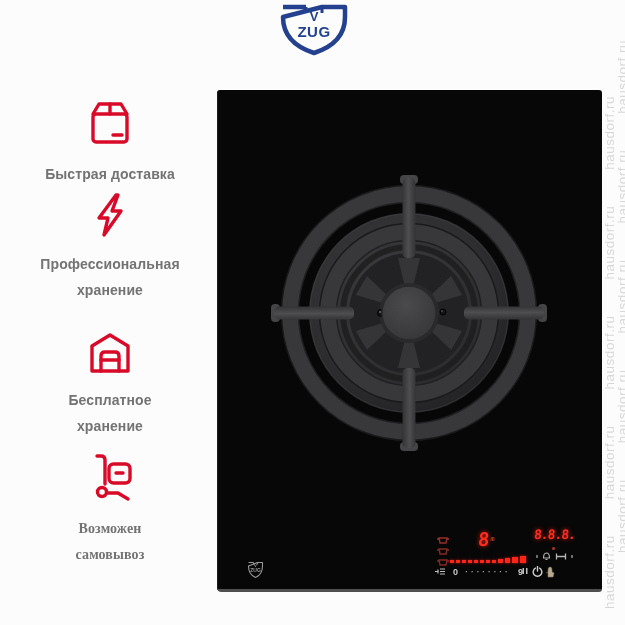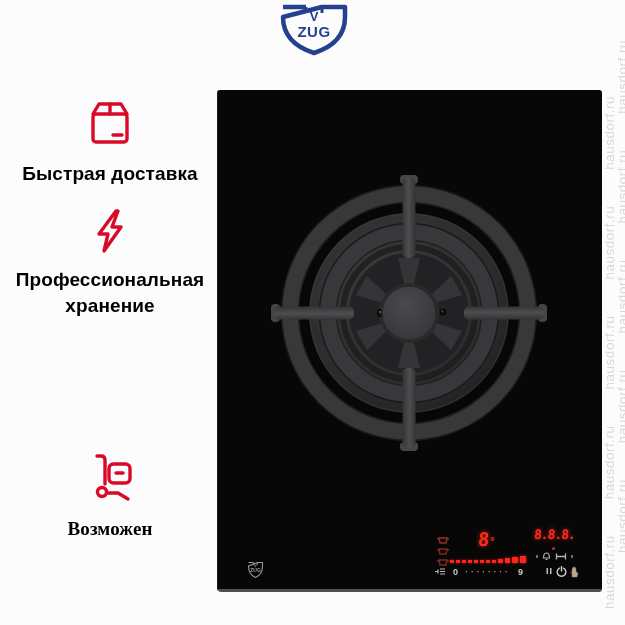--- a/index.html
+++ b/index.html
@@ -12,25 +12,25 @@
   .page{position:relative;width:625px;height:625px;background:#fcfcfc;}
 
   
   .brand-logo{position:absolute;left:278px;top:4px;width:72px;height:52px;}
 
   
   .feature{position:absolute;left:10px;width:200px;text-align:center;}
   .feature .ficon{display:inline-block;}
   .feature .flabel{
     margin-top:9px;
-    font-size:19px;line-height:26px;font-weight:700;
-    color:#000000;letter-spacing:.1px;
+    font-size:14px;line-height:26px;font-weight:700;
+    color:#737373;letter-spacing:.1px;
   }
   .f1{top:97px;}  .f1 .flabel{margin-top:8px;}
-  .f2{top:208px;} .f3{top:330px;} .f4{top:451px;font-family:Liberation Serif, serif;}
+  .f2{top:192px;} .f3{top:330px;} .f4{top:451px;font-family:Liberation Serif, serif;}
 
   
   .hob{
     position:absolute;left:217px;top:90px;width:384px;height:501px;
     background:#070707;border-radius:3px;
     border-left:1px solid #1c1c1c;
   }
   .hob-bottom-edge{
     position:absolute;left:0;bottom:-1px;width:100%;height:3px;
     background:#4f4f4f;border-radius:0 0 3px 3px;
@@ -62,21 +62,21 @@
     position:absolute;left:217px;top:475px;width:88px;height:13px;
     display:flex;align-items:center;color:#c9c9c9;font-size:9px;font-weight:bold;
   }
   .scale-row .dots{flex:1;text-align:center;color:#a8a8a8;font-size:8px;letter-spacing:3px;line-height:13px;}
   .scale-row .s0{margin-left:7px;}
 
   .mode-icons{position:absolute;left:318px;top:460px;width:37px;height:12px;
     display:flex;align-items:center;justify-content:space-between;}
   .tickmark{width:2px;height:3px;background:#6e6e6e;}
 
-  .ctrl-icons{position:absolute;left:328px;top:475px;width:33px;height:13px;
+  .ctrl-icons{position:absolute;left:304px;top:475px;width:33px;height:13px;
     display:flex;align-items:center;justify-content:space-between;}
   .pause-label{color:#d2d2d2;font-size:9px;font-weight:bold;letter-spacing:1px;line-height:13px;}
 
   .mini-logo{position:absolute;left:29px;top:471px;width:17px;height:18px;}
 
   
   .watermark-strip{
     position:absolute;top:625px;height:14px;width:625px;
     transform:rotate(-90deg);transform-origin:0 0;
     font-size:13.5px;color:#d8d8d8;letter-spacing:.5px;
@@ -115,33 +115,47 @@
   <div class="feature f2">
     <svg class="ficon" width="40" height="46" viewBox="0 0 40 46">
       <path d="M26,3 L9,26 L18,26 L14,43 L31,19 L22,19 L28,3 Z" fill="none" stroke="#d90a28" stroke-width="3.4" stroke-linejoin="round" stroke-linecap="round"></path>
     </svg>
     <div class="flabel">
       <div>Профессиональная</div>
       <div>хранение</div>
     </div>
   </div>
 
+  <div class="feature f3">
+    <svg class="ficon" width="48" height="44" viewBox="0 0 48 44">
+      <g fill="none" stroke="#d90a28" stroke-width="3.4" stroke-linejoin="round" stroke-linecap="round">
+        <path d="M6,41 L6,16 L24,5 L42,16 L42,41 Z"></path>
+        <path d="M15,41 L15,26 Q15,22 19,22 L29,22 Q33,22 33,26 L33,41"></path>
+        <path d="M15,30 L33,30"></path>
+      </g>
+    </svg>
+    <div class="flabel">
+      <div>Бесплатное</div>
+      <div>хранение</div>
+    </div>
+  </div>
 
   <div class="feature f4">
     <svg class="ficon" width="52" height="52" viewBox="0 0 52 52">
       <g fill="none" stroke="#d90a28" stroke-width="3.4" stroke-linejoin="round" stroke-linecap="round">
         <path d="M13,5 L17,5 Q21,5 21,9 L21,33"></path>
         <circle cx="18" cy="41" r="4.5"></circle>
         <path d="M23,42 L34,42 L44,48"></path>
         <rect x="25" y="13" width="21" height="19" rx="4.5"></rect>
         <path d="M32,22 L39,22"></path>
       </g>
     </svg>
     <div class="flabel">
       <div>Возможен</div>
+      <div>самовывоз</div>
     </div>
   </div>
 
   <div class="hob">
 
     <svg class="burner" viewBox="0 0 300 300">
       <defs>
         <radialGradient id="dome" cx="42%" cy="38%" r="70%">
           <stop offset="0%" stop-color="#3e3e41"></stop>
           <stop offset="70%" stop-color="#2c2c2e"></stop>

